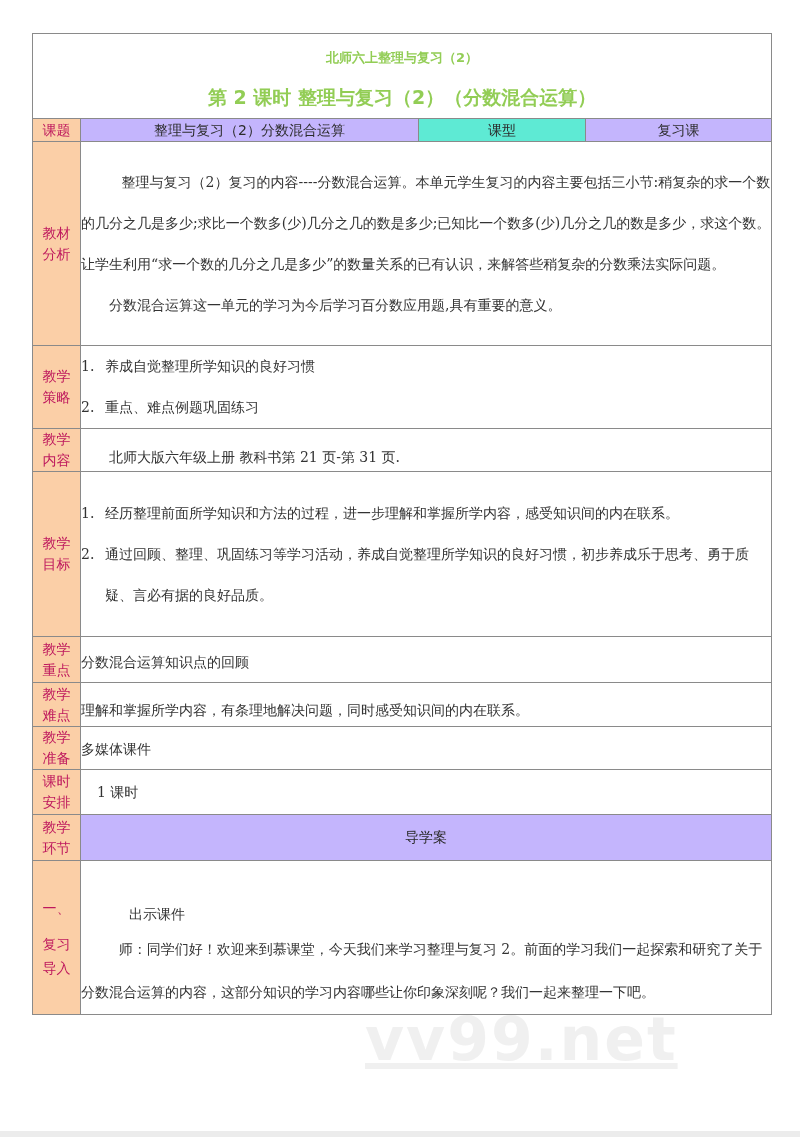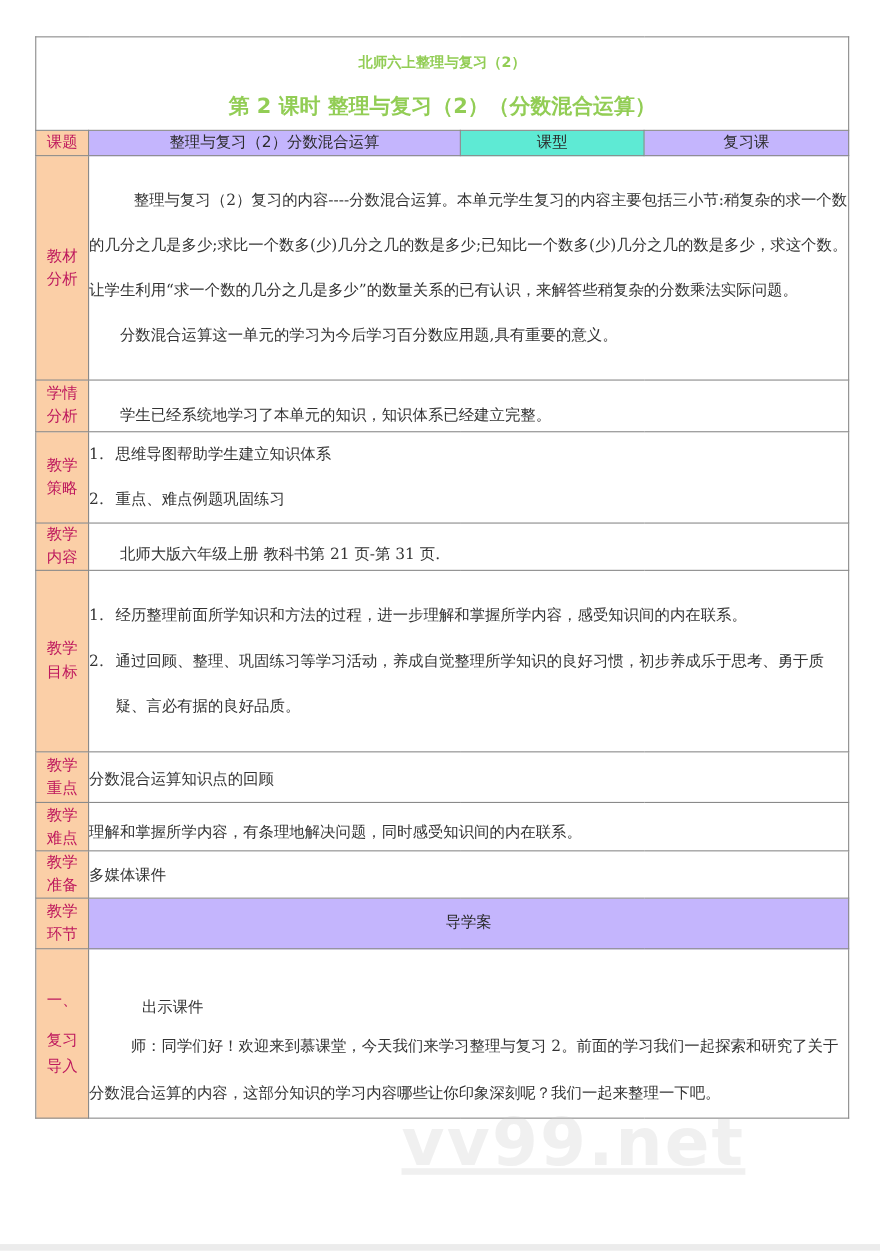--- a/index.html
+++ b/index.html
@@ -81,37 +81,28 @@
     <td class="lbl">
       <span class="vlabel">教材</span>
       <span class="vlabel">分析</span>
     </td>
     <td colspan="3" class="content">
       <div class="indent" style="text-indent:2.9em">整理与复习（2）复习的内容----分数混合运算。本单元学生复习的内容主要包括三小节:稍复杂的求一个数的几分之几是多少;求比一个数多(少)几分之几的数是多少;已知比一个数多(少)几分之几的数是多少，求这个数。让学生利用“求一个数的几分之几是多少”的数量关系的已有认识，来解答些稍复杂的分数乘法实际问题。</div>
       <div class="indent">分数混合运算这一单元的学习为今后学习百分数应用题,具有重要的意义。</div>
     </td>
   </tr>
 
-  <tr style="height:47px">
-    <td class="lbl">
-      <span class="vlabel">学情</span>
-      <span class="vlabel">分析</span>
-    </td>
-    <td colspan="3" class="content" style="line-height:20px; vertical-align:bottom; padding-bottom:4px;">
-      <div class="indent">学生已经系统地学习了本单元的知识，知识体系已经建立完整。</div>
-    </td>
-  </tr>
 
   <tr style="height:83px">
     <td class="lbl">
       <span class="vlabel">教学</span>
       <span class="vlabel">策略</span>
     </td>
     <td colspan="3" class="content">
-      <div class="li"><span class="num">1.</span><span>思维导图帮助学生建立知识体系</span></div>
+      <div class="li"><span class="num">1.</span><span>养成自觉整理所学知识的良好习惯</span></div>
       <div class="li"><span class="num">2.</span><span>重点、难点例题巩固练习</span></div>
     </td>
   </tr>
 
   <tr style="height:42px">
     <td class="lbl">
       <span class="vlabel">教学</span>
       <span class="vlabel">内容</span>
     </td>
     <td colspan="3" class="content" style="line-height:20px; vertical-align:bottom; padding-bottom:4px;">
@@ -153,20 +144,29 @@
   <tr style="height:43px">
     <td class="lbl">
       <span class="vlabel">教学</span>
       <span class="vlabel">准备</span>
     </td>
     <td colspan="3" class="content" style="line-height:20px; vertical-align:top; padding-top:12px;">
       <div>多媒体课件</div>
     </td>
   </tr>
 
+  <tr style="height:45px">
+    <td class="lbl">
+      <span class="vlabel">课时</span>
+      <span class="vlabel">安排</span>
+    </td>
+    <td colspan="3" class="content" style="line-height:20px; padding-left:16px;">
+      <div>1 课时</div>
+    </td>
+  </tr>
 
   <tr style="height:45px">
     <td class="lbl">
       <span class="vlabel">教学</span>
       <span class="vlabel">环节</span>
     </td>
     <td colspan="3" class="green hdr-cell" style="height:45px; line-height:45px;">导学案</td>
   </tr>
 
   <tr style="height:153px">

